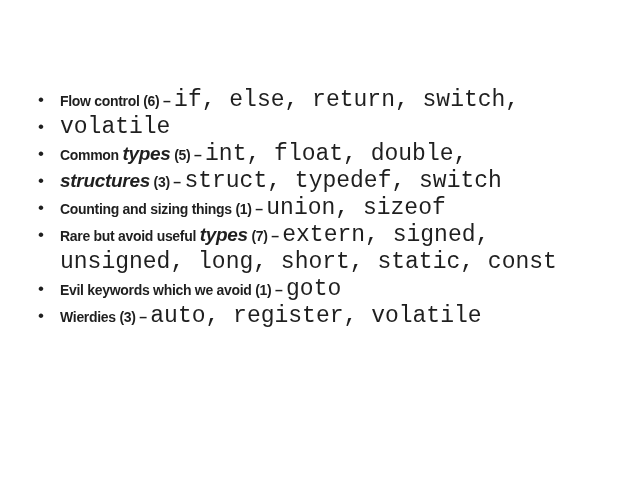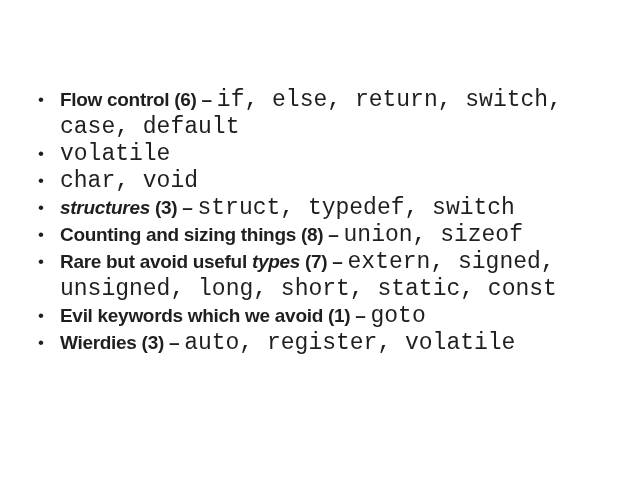--- a/index.html
+++ b/index.html
@@ -45,21 +45,21 @@
     flex: 1 1 auto;
     min-width: 0;
   }
   .line {
     line-height: 26px;
     white-space: pre;
   }
   .seg-label {
     font-family: "Liberation Sans", sans-serif;
     font-weight: 700;
-    font-size: 19px;
+    font-size: 14px;
     letter-spacing: -0.3px;
   }
   .seg-label-italic {
     font-family: "Liberation Sans", sans-serif;
     font-weight: 700;
     font-style: italic;
     font-size: 19px;
     letter-spacing: -0.3px;
   }
   .seg-code {
@@ -72,45 +72,44 @@
 </head>
 <body>
 
 <div class="slide" style="background: rgb(255, 255, 255); color: rgb(31, 31, 31);">
   <div class="content">
     <ul class="bullet-list">
         <li class="item">
           <span class="bullet">•</span>
           <div class="item-text">
             <div class="line"><span class="seg-label">Flow control (6) – </span><span class="seg-code">if, else, return, switch,</span></div>
-            <div class="line"><span class="seg-code">case, default</span></div>
           </div>
         </li>
         <li class="item">
           <span class="bullet">•</span>
           <div class="item-text">
             <div class="line"><span class="seg-code">volatile</span></div>
           </div>
         </li>
         <li class="item">
           <span class="bullet">•</span>
           <div class="item-text">
-            <div class="line"><span class="seg-code">char, void</span></div>
+            <div class="line"><span class="seg-label">Common </span><span class="seg-label-italic">types</span><span class="seg-label"> (5) – </span><span class="seg-code">int, float, double,</span></div>
           </div>
         </li>
         <li class="item">
           <span class="bullet">•</span>
           <div class="item-text">
             <div class="line"><span class="seg-label-italic">structures</span><span class="seg-label"> (3) – </span><span class="seg-code">struct, typedef, switch</span></div>
           </div>
         </li>
         <li class="item">
           <span class="bullet">•</span>
           <div class="item-text">
-            <div class="line"><span class="seg-label">Counting and sizing things (8) – </span><span class="seg-code">union, sizeof</span></div>
+            <div class="line"><span class="seg-label">Counting and sizing things (1) – </span><span class="seg-code">union, sizeof</span></div>
           </div>
         </li>
         <li class="item">
           <span class="bullet">•</span>
           <div class="item-text">
             <div class="line"><span class="seg-label">Rare but avoid useful </span><span class="seg-label-italic">types</span><span class="seg-label"> (7) – </span><span class="seg-code">extern, signed,</span></div>
             <div class="line"><span class="seg-code">unsigned, long, short, static, const</span></div>
           </div>
         </li>
         <li class="item">

